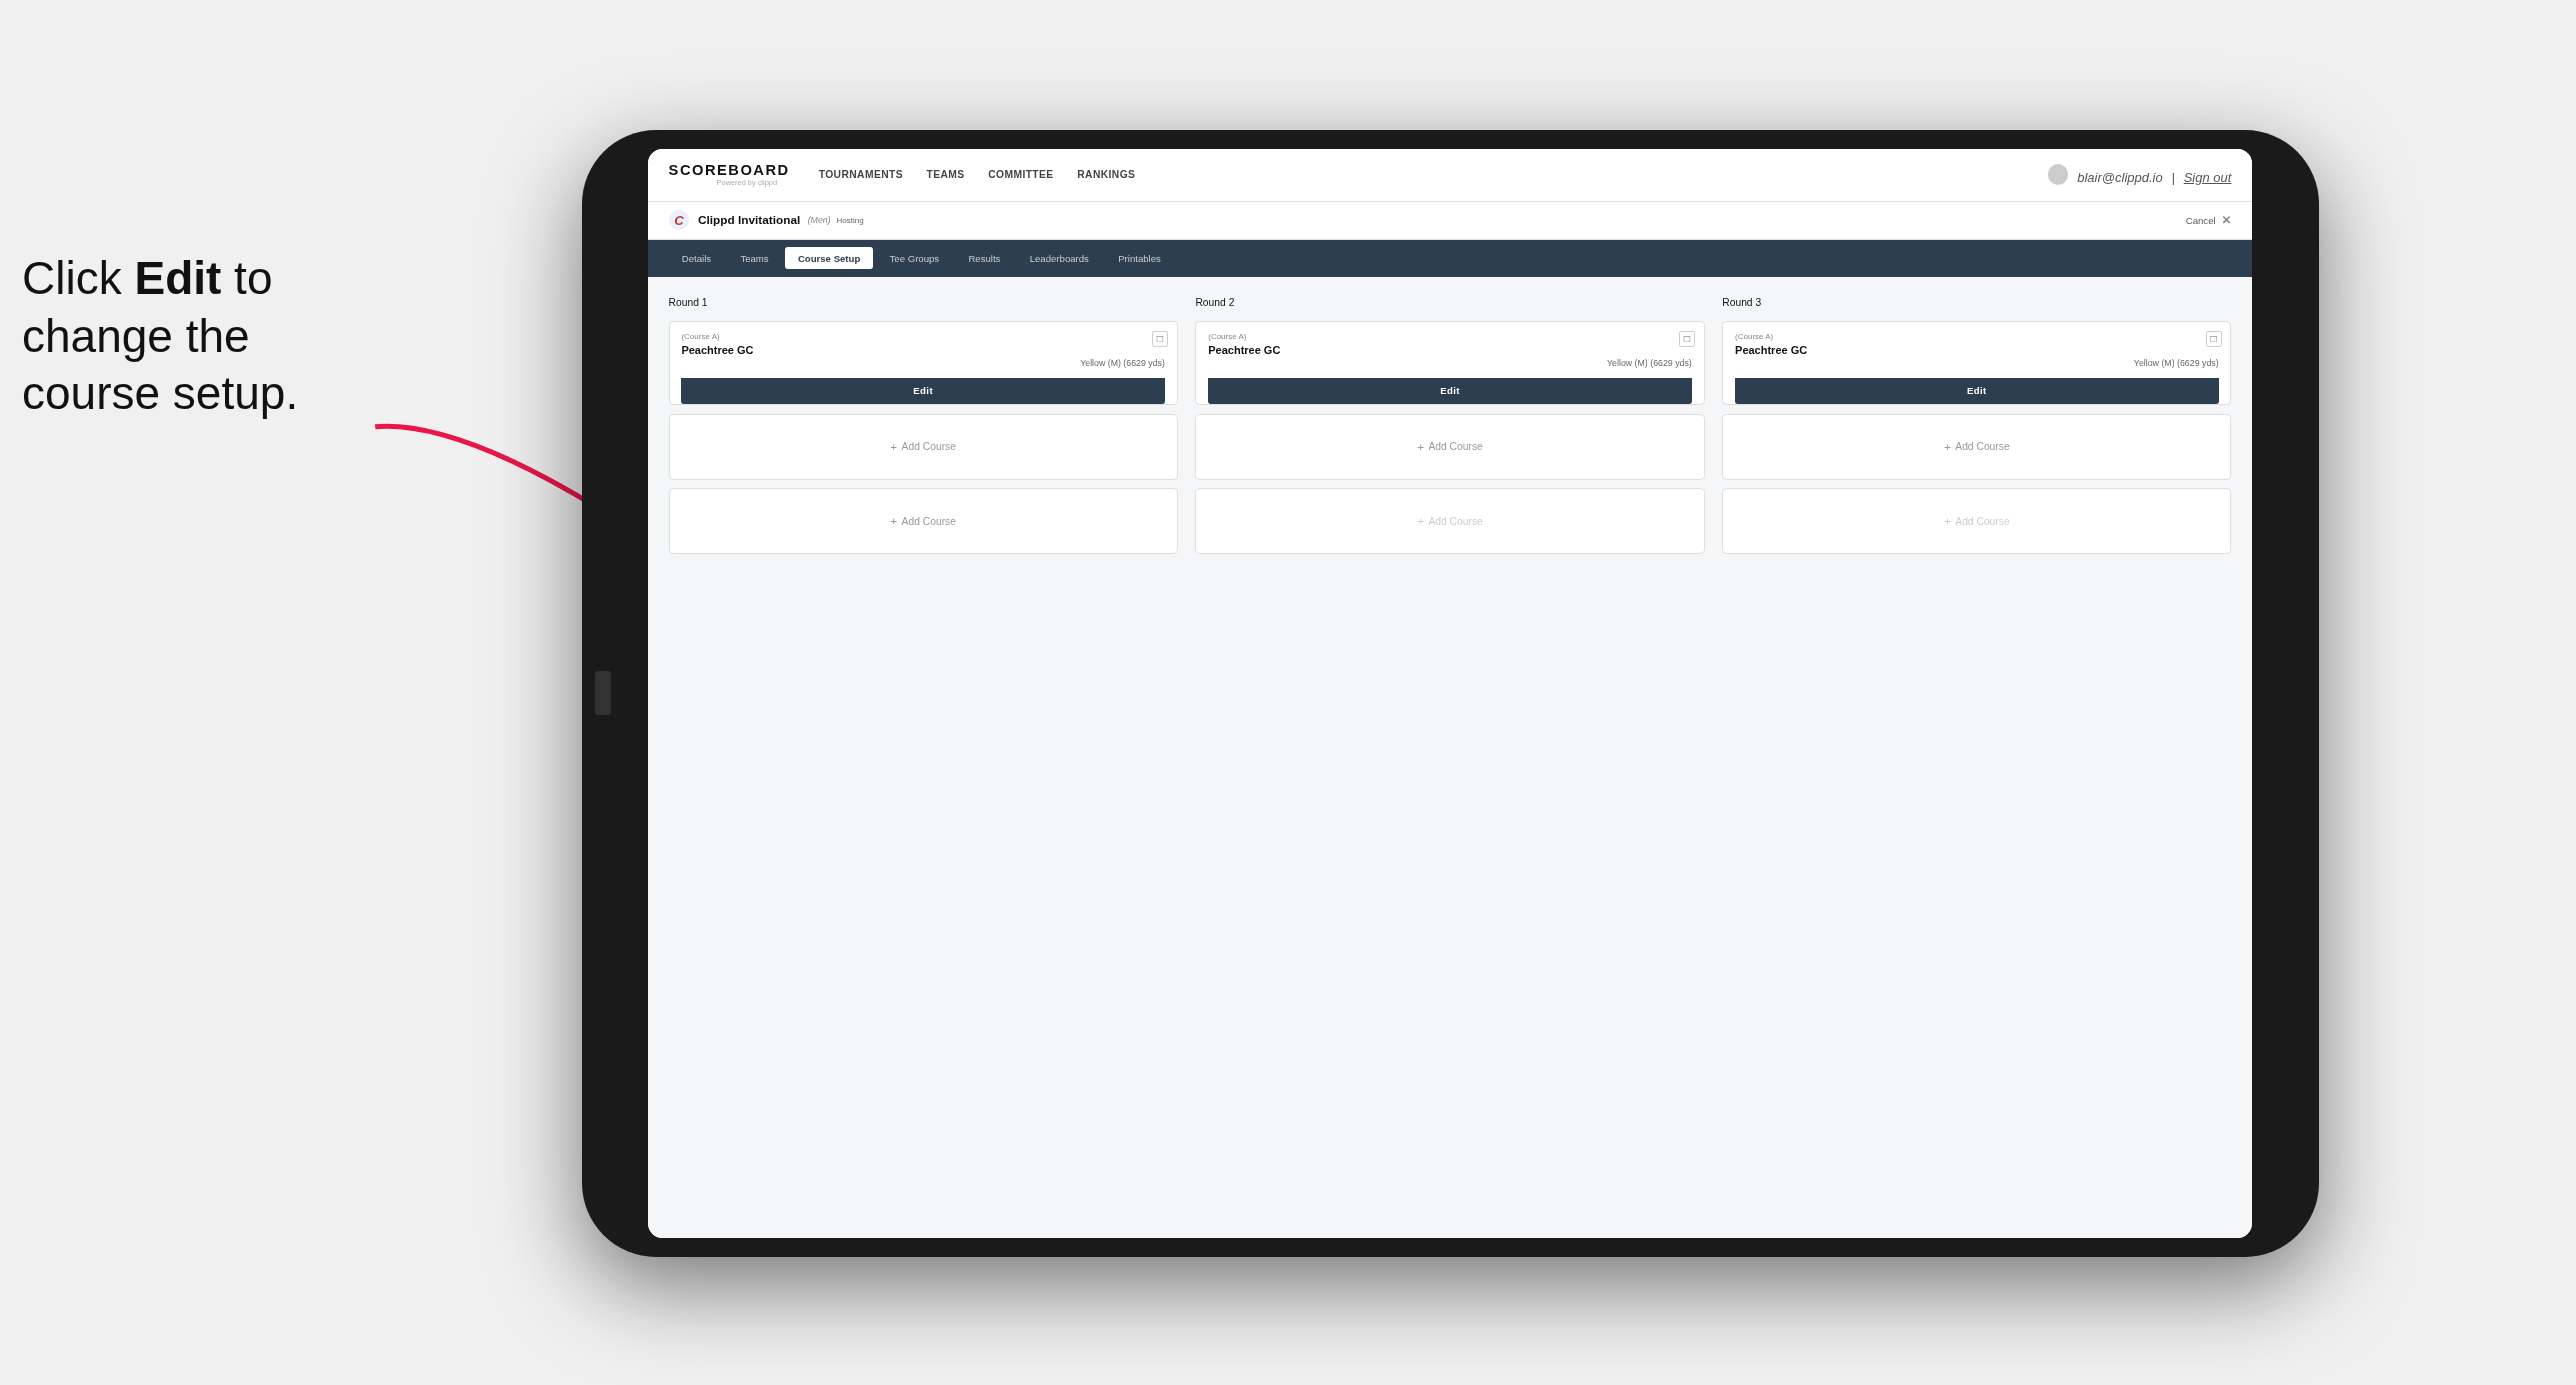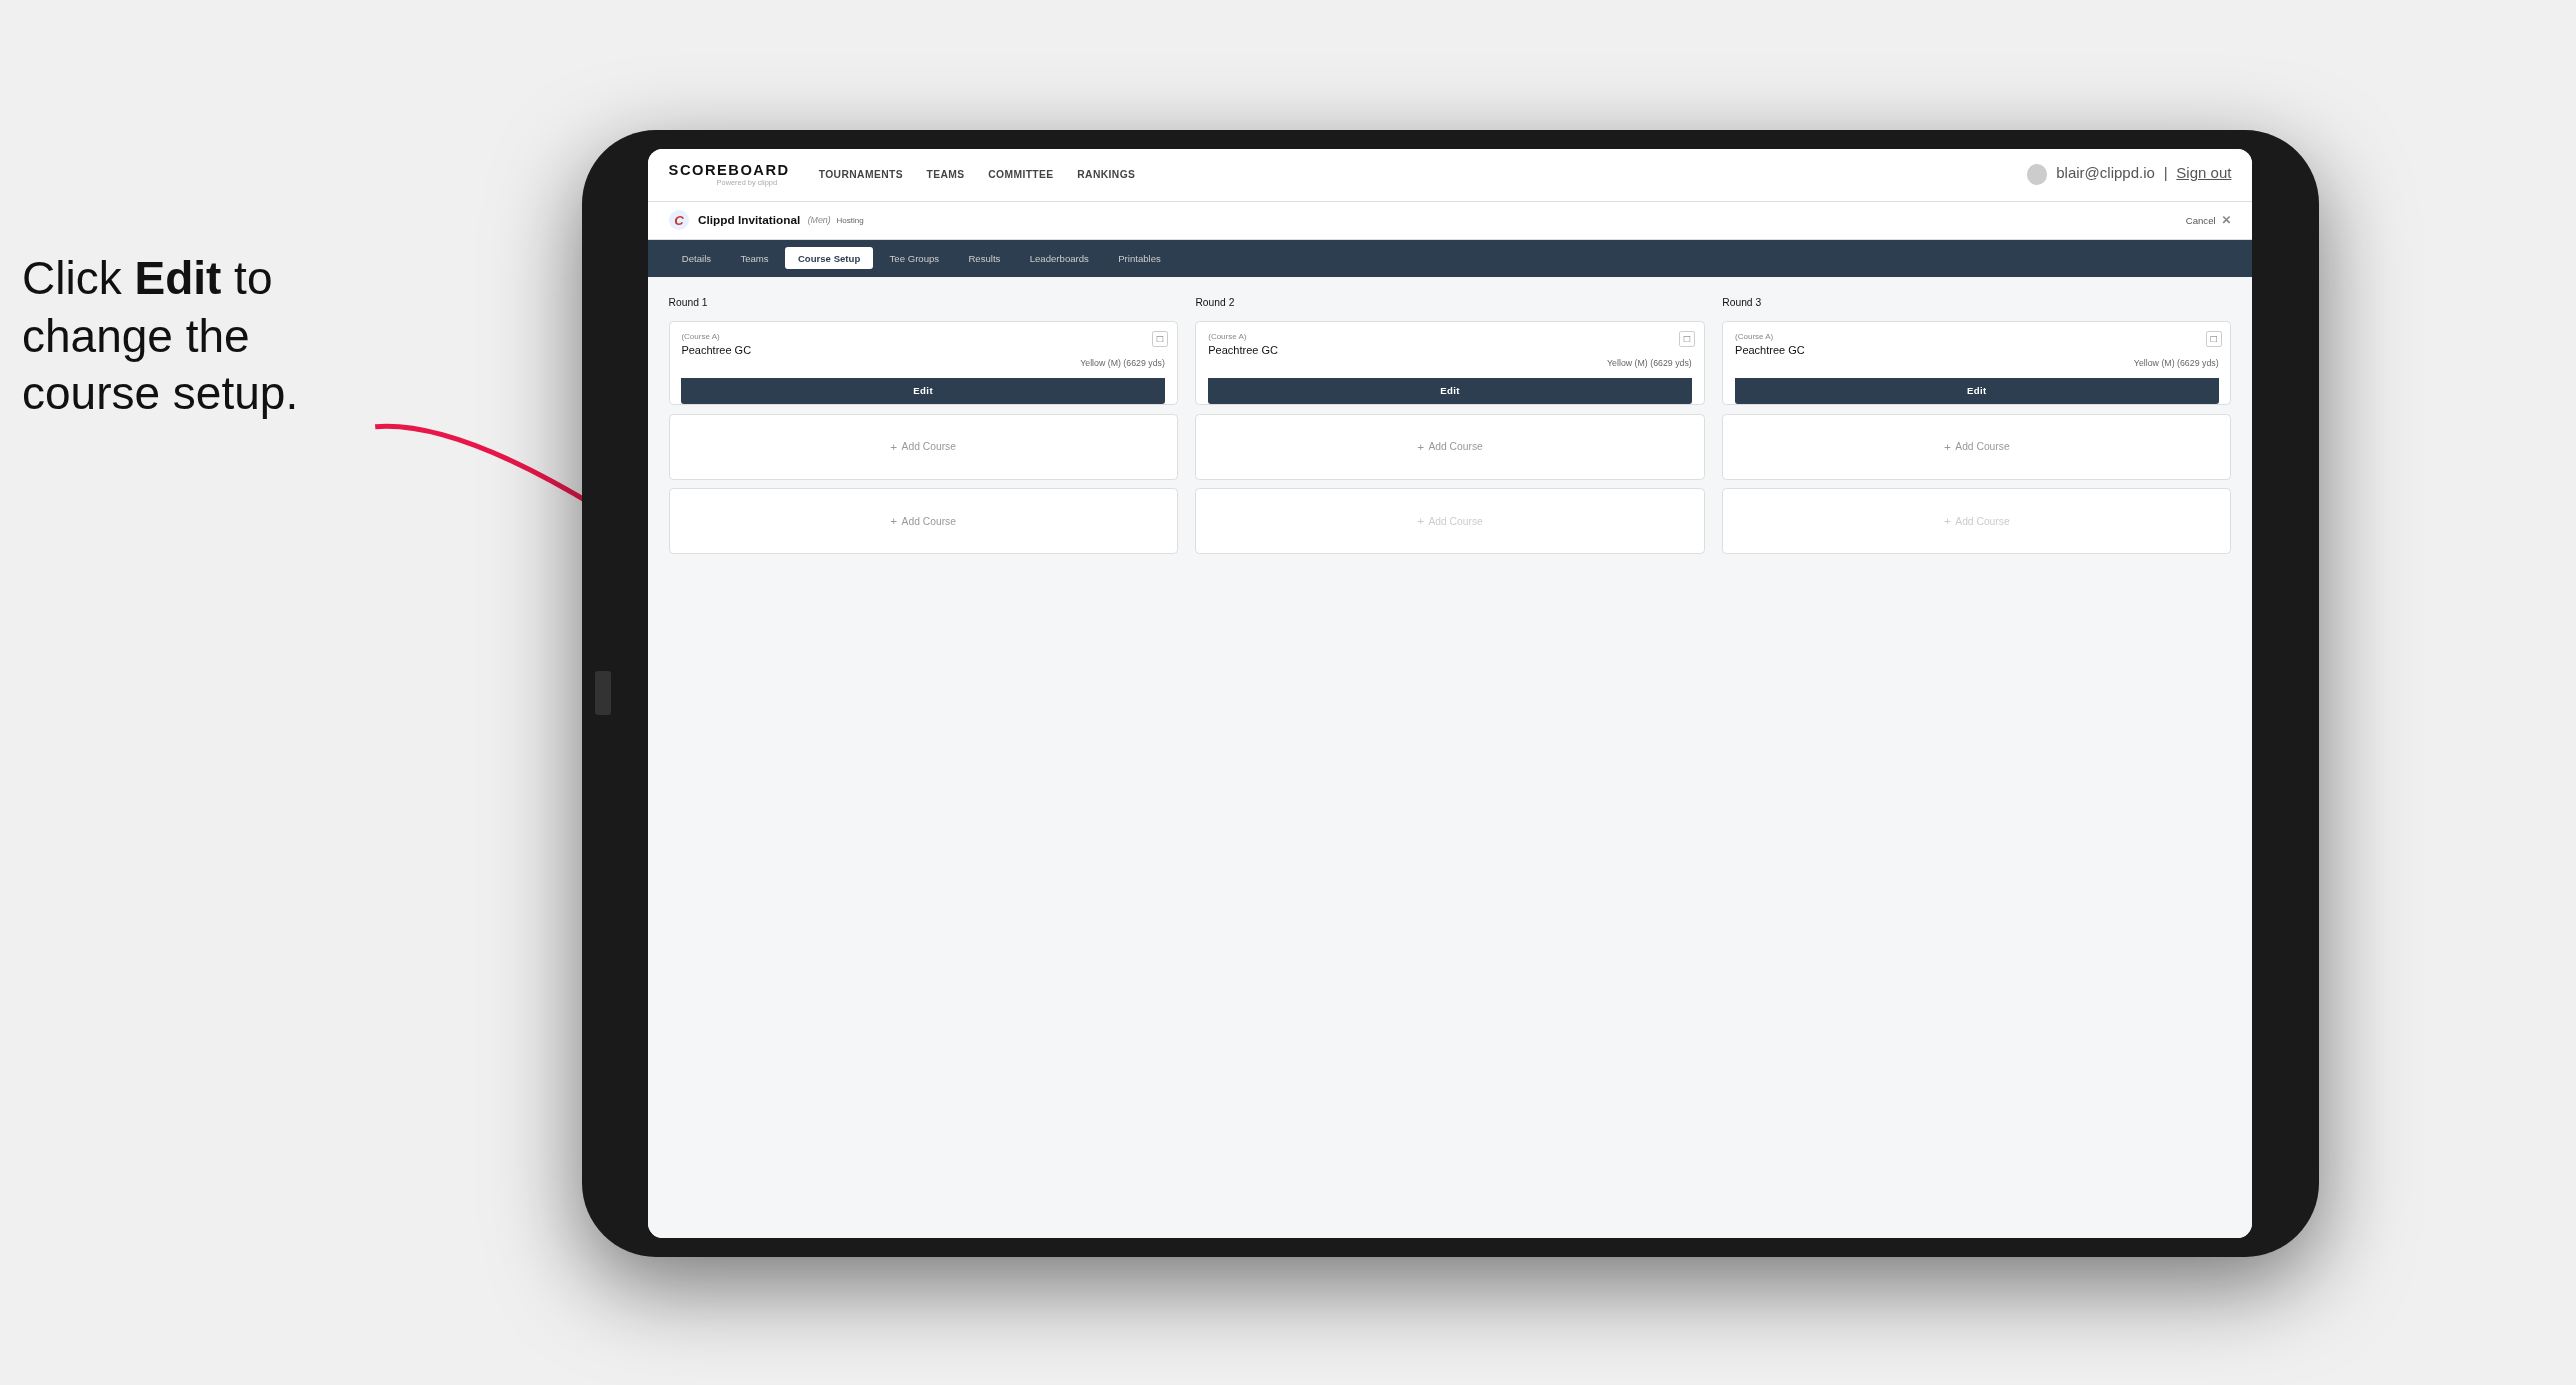--- a/index.html
+++ b/index.html
@@ -109,24 +109,25 @@
     .nav-link {
       font-size: 10.3px;
       color: #444;
       text-decoration: none;
       font-weight: 600;
       letter-spacing: 0.4px;
       cursor: pointer;
     }
     .top-nav-right {
       display: flex;
-      align-items: flex-start;
+      align-items: flex-end;
       gap: 8.8px;
-      font-size: 15px;
+      font-size: 13px;
       color: #555;
+      font-style: italic;
     }
     .user-avatar {
       width: 20.6px;
       height: 20.6px;
       border-radius: 50%;
       background: #ccc;
     }
     .sign-out-link {
       color: #555;
       cursor: pointer;
@@ -251,21 +252,21 @@
       margin-bottom: 8.8px;
       position: relative;
     }
     .course-label {
       font-size: 8px;
       color: #888;
       margin-bottom: 2.9px;
     }
     .course-name {
       font-size: 11px;
-      font-weight: 400;
+      font-weight: 700;
       color: #111;
       margin-bottom: 1.5px;
     }
     .course-details {
       font-size: 8.8px;
       color: #666;
       margin-bottom: 10.3px;
       text-align: right;
     }
     .course-delete-btn {

